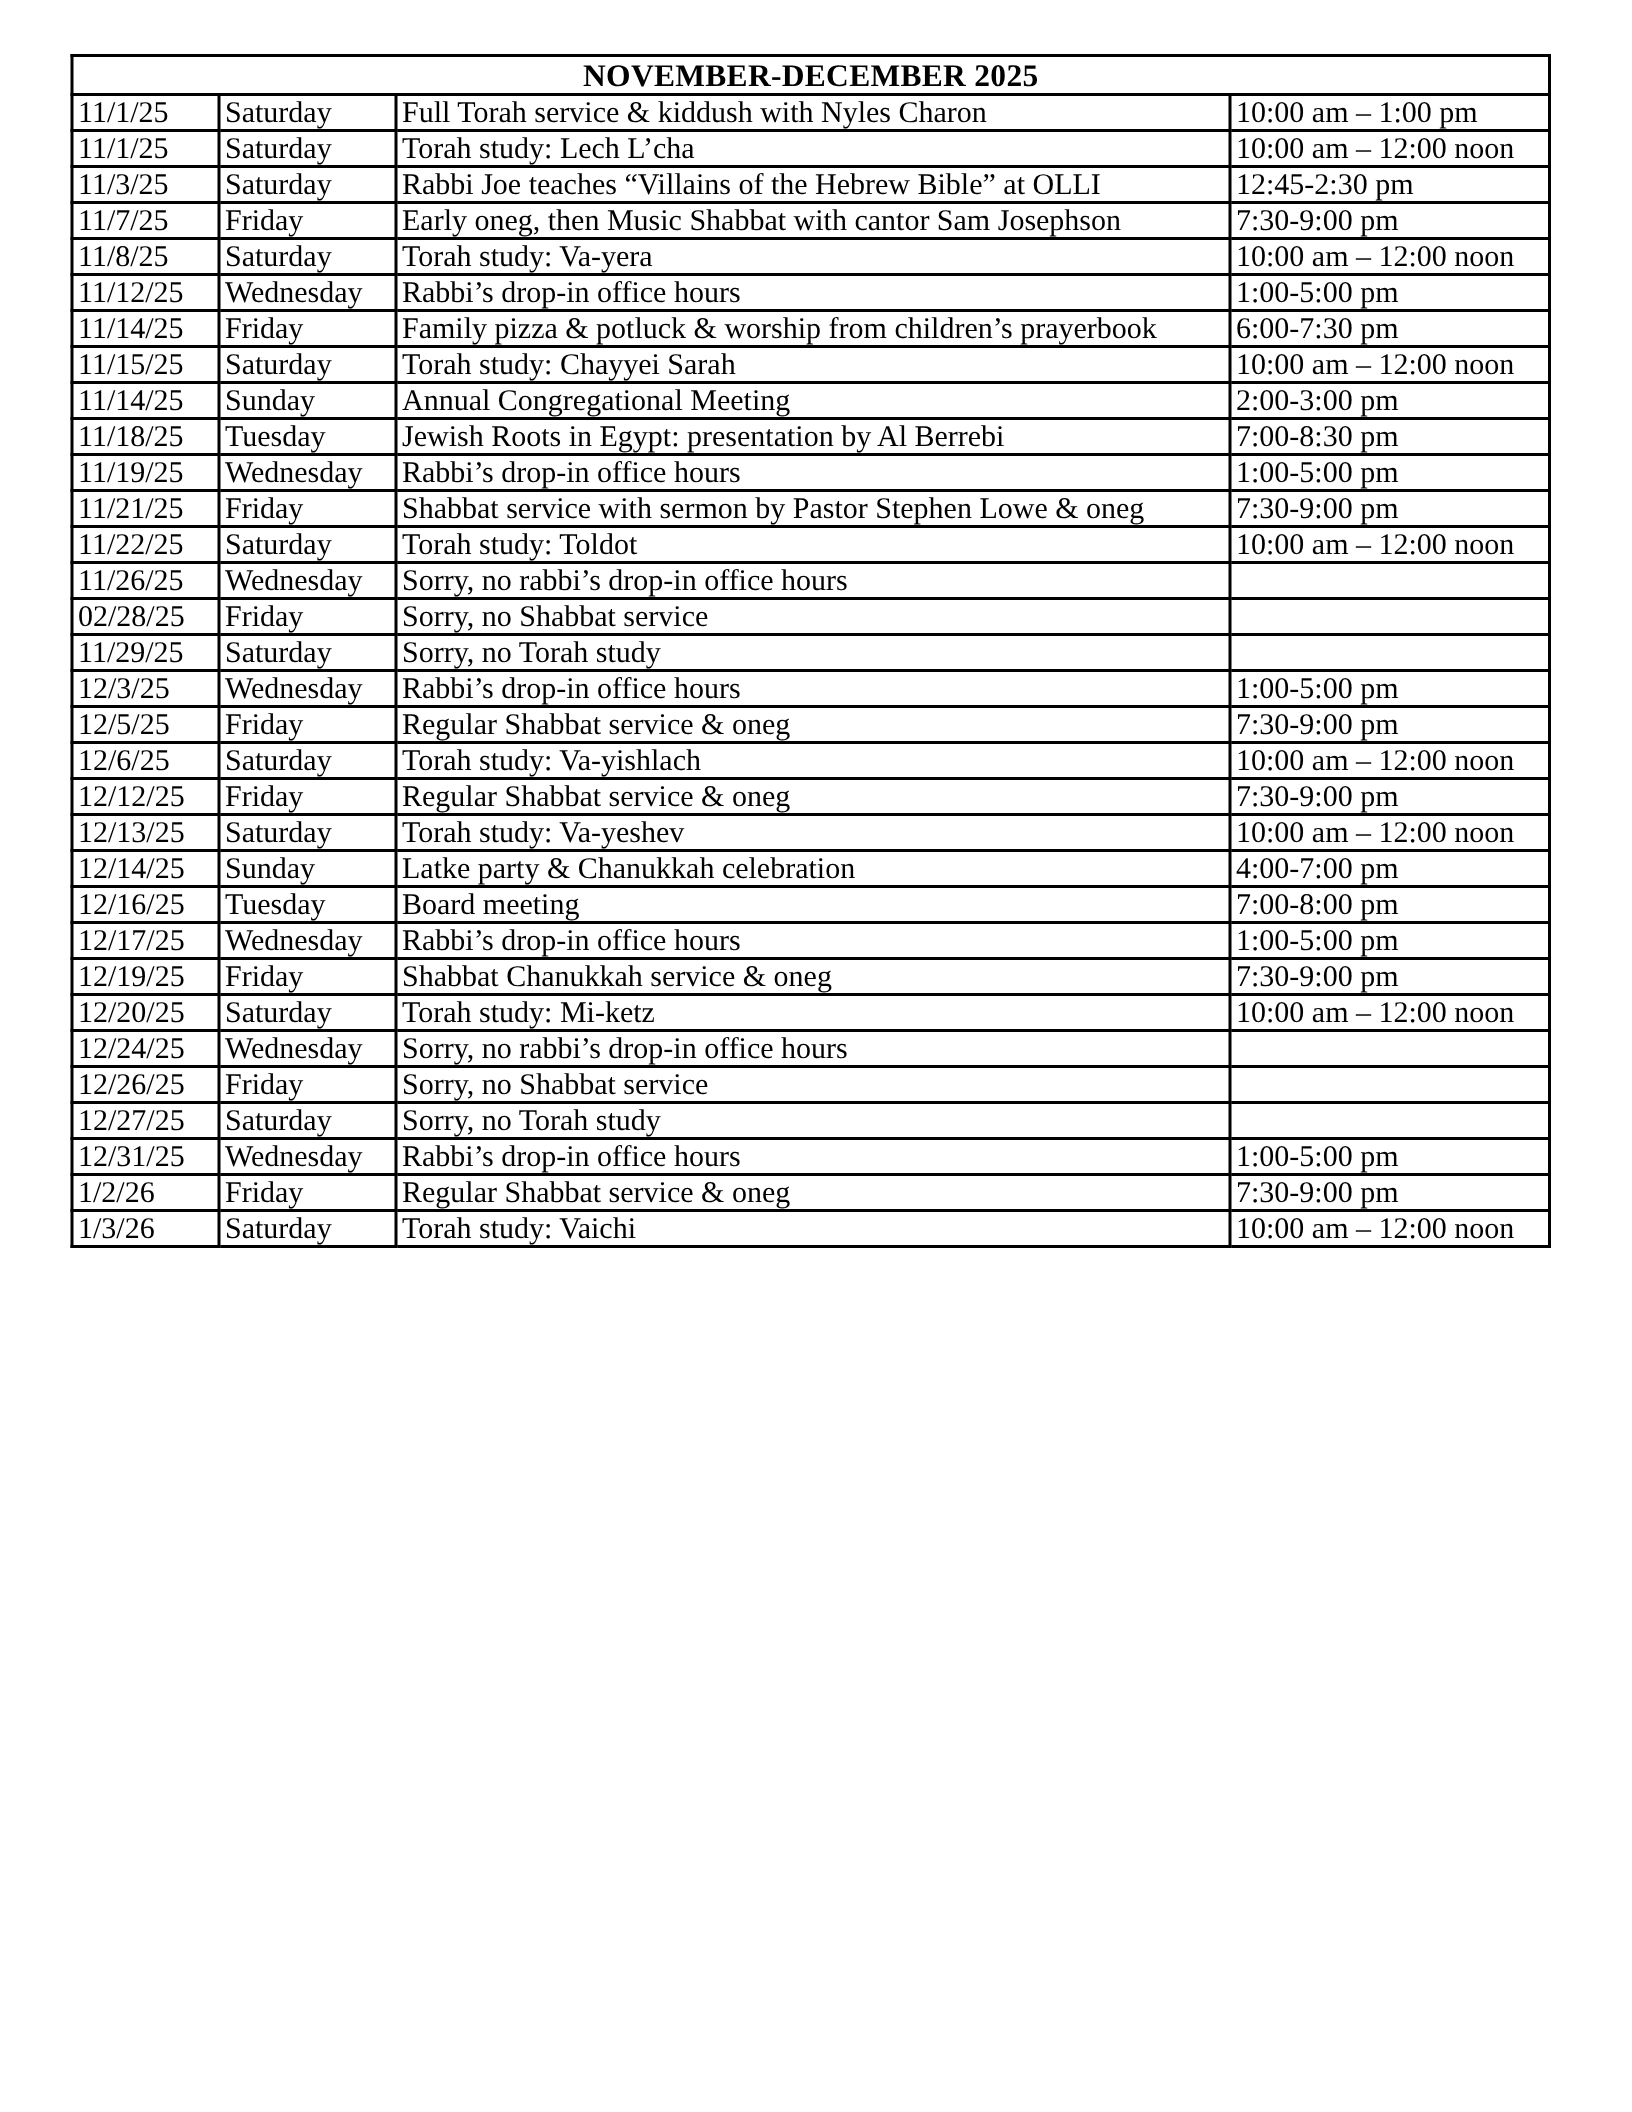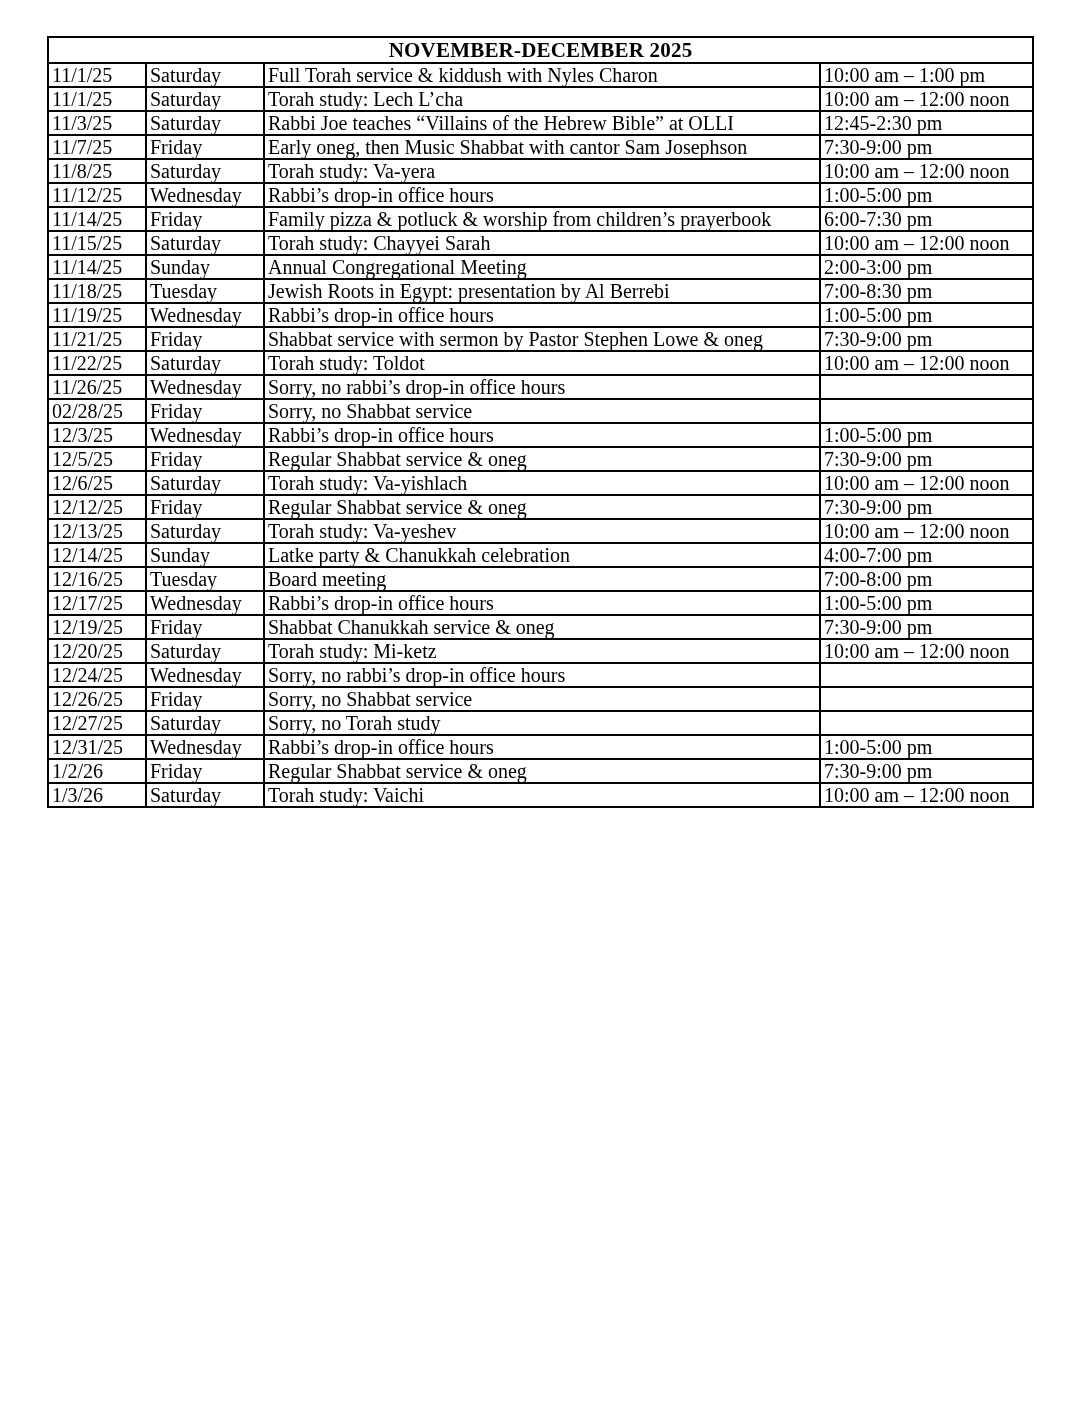--- a/index.html
+++ b/index.html
@@ -154,20 +154,26 @@
           <td>Sorry, no rabbi’s drop-in office hours</td>
           <td></td>
         </tr>
         <tr>
           <td>02/28/25</td>
           <td>Friday</td>
           <td>Sorry, no Shabbat service</td>
           <td></td>
         </tr>
         <tr>
+          <td>11/29/25</td>
+          <td>Saturday</td>
+          <td>Sorry, no Torah study</td>
+          <td></td>
+        </tr>
+        <tr>
           <td>12/3/25</td>
           <td>Wednesday</td>
           <td>Rabbi’s drop-in office hours</td>
           <td>1:00-5:00 pm</td>
         </tr>
         <tr>
           <td>12/5/25</td>
           <td>Friday</td>
           <td>Regular Shabbat service &amp; oneg</td>
           <td>7:30-9:00 pm</td>

